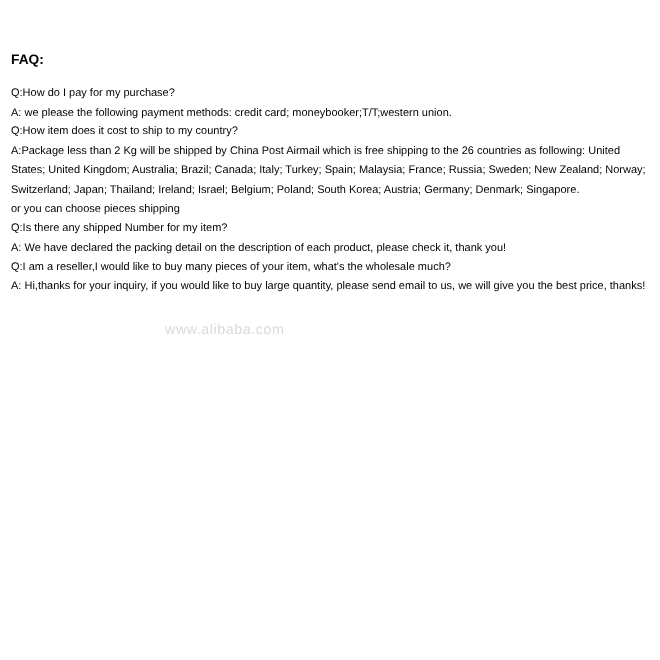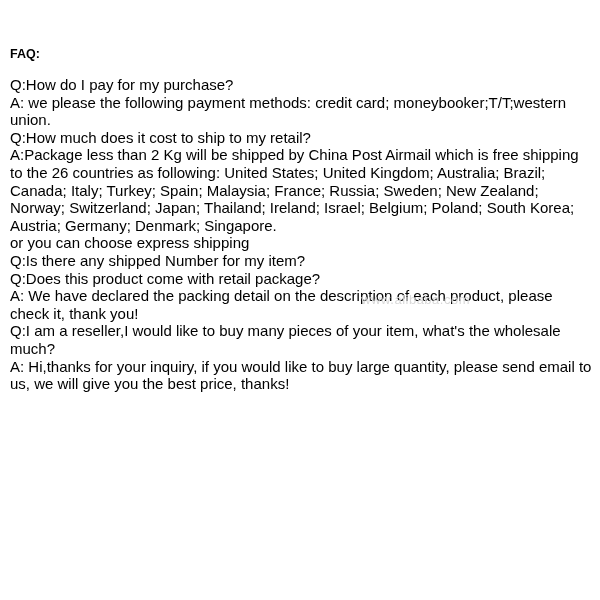--- a/index.html
+++ b/index.html
@@ -28,32 +28,32 @@
     top: 46px;
     width: 584px;
   }
   .faq-title {
     font-size: 12.5px;
     font-weight: bold;
     line-height: 16px;
     margin-bottom: 14px;
   }
   .faq-line {
-    font-size: 15px;
+    font-size: 10px;
     line-height: 17.6px;
     white-space: normal;
   }
   .italic {
   }
   .watermark {
     position: absolute;
     left: 150px;
     top: 292px;
     width: 320px;
-    text-align: right;
+    text-align: left;
     font-size: 13px;
     color: #d9d9d9;
     letter-spacing: 0.5px;
     white-space: nowrap;
     pointer-events: none;
     user-select: none;
   }
 </style>
 </head>
 <body>
@@ -61,30 +61,29 @@
 <div class="page">
 
   <div class="faq-block">
 
     <div class="faq-title">FAQ:</div>
 
     <div class="faq-line">Q:How do I pay for my purchase?</div>
 
     <div class="faq-line"><span>A: we please the following payment methods: </span><span class="italic">credit</span><span> card; moneybooker;T/T;western union.</span></div>
 
-    <div class="faq-line">Q:How much does it cost to ship to my retail?</div>
+    <div class="faq-line">Q:How item does it cost to ship to my country?</div>
 
     <div class="faq-line">A:Package less than 2 Kg will be shipped by China Post Airmail which is free shipping to the 26 countries as following: United States; United Kingdom; Australia; Brazil; Canada; Italy; Turkey; Spain; Malaysia; France; Russia; Sweden; New Zealand; Norway; Switzerland; Japan; Thailand; Ireland; Israel; Belgium; Poland; South Korea; Austria; Germany; Denmark; Singapore.</div>
 
-    <div class="faq-line italic">or you can choose express shipping</div>
+    <div class="faq-line italic">or you can choose pieces shipping</div>
 
     <div class="faq-line">Q:Is there any shipped Number for my item?</div>
 
 
-    <div class="faq-line">Q:Does this product come with retail package?</div>
 
     <div class="faq-line">A: We have declared the packing detail on the description of each product, please check it, thank you!</div>
 
     <div class="faq-line">Q:I am a reseller,I would like to buy many pieces of your item, what's the wholesale much?</div>
 
     <div class="faq-line">A: Hi,thanks for your inquiry, if you would like to buy large quantity, please send email to us, we will give you the best price, thanks!</div>
 
   </div>
 
   <div class="watermark">www.alibaba.com</div>

